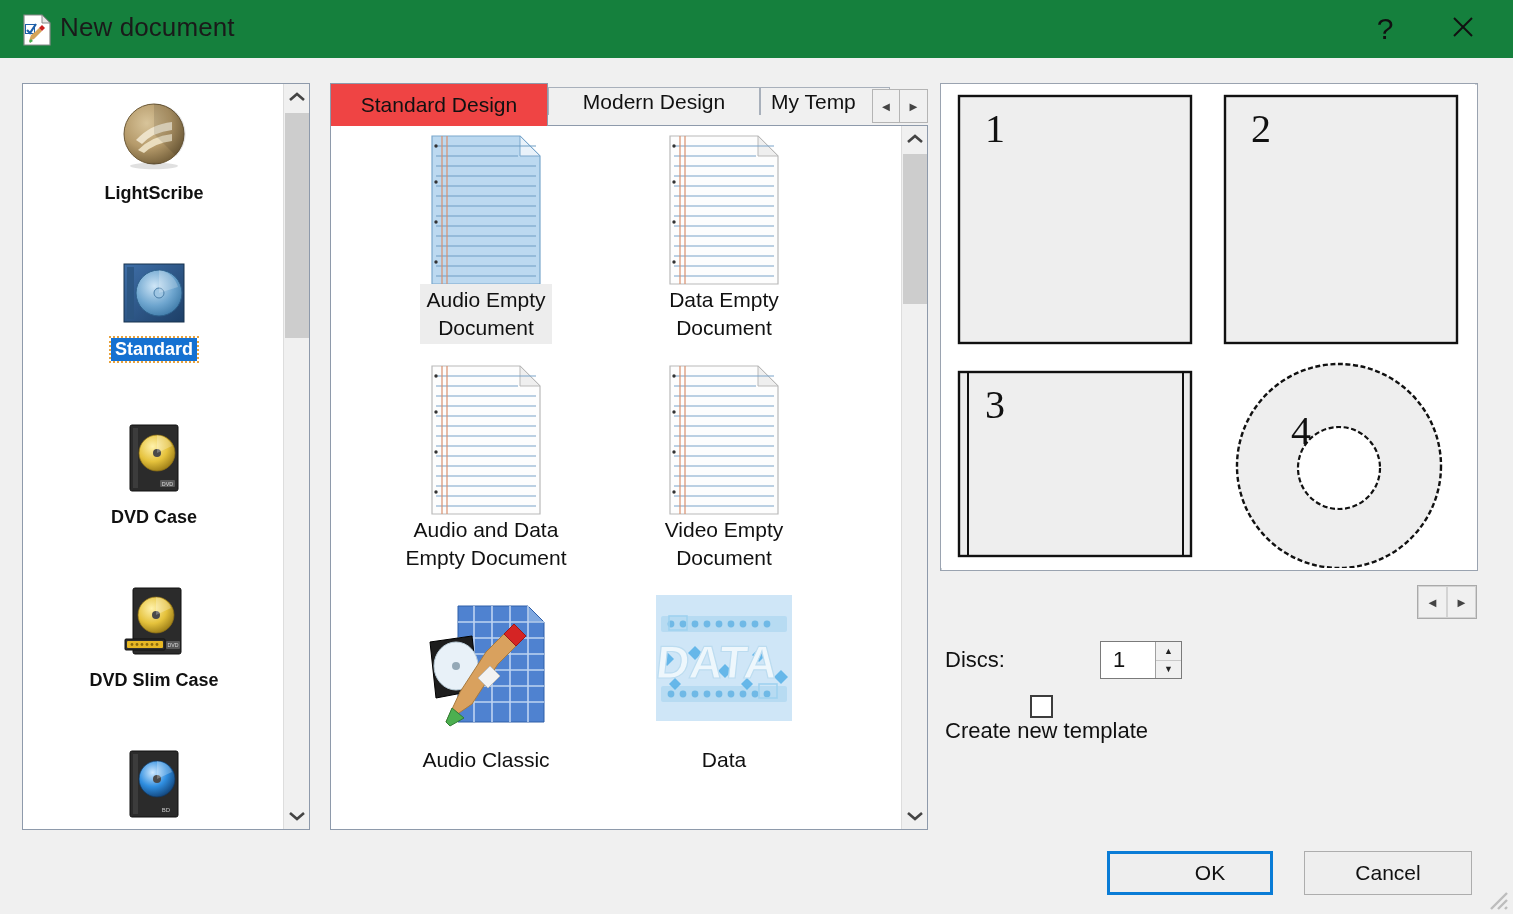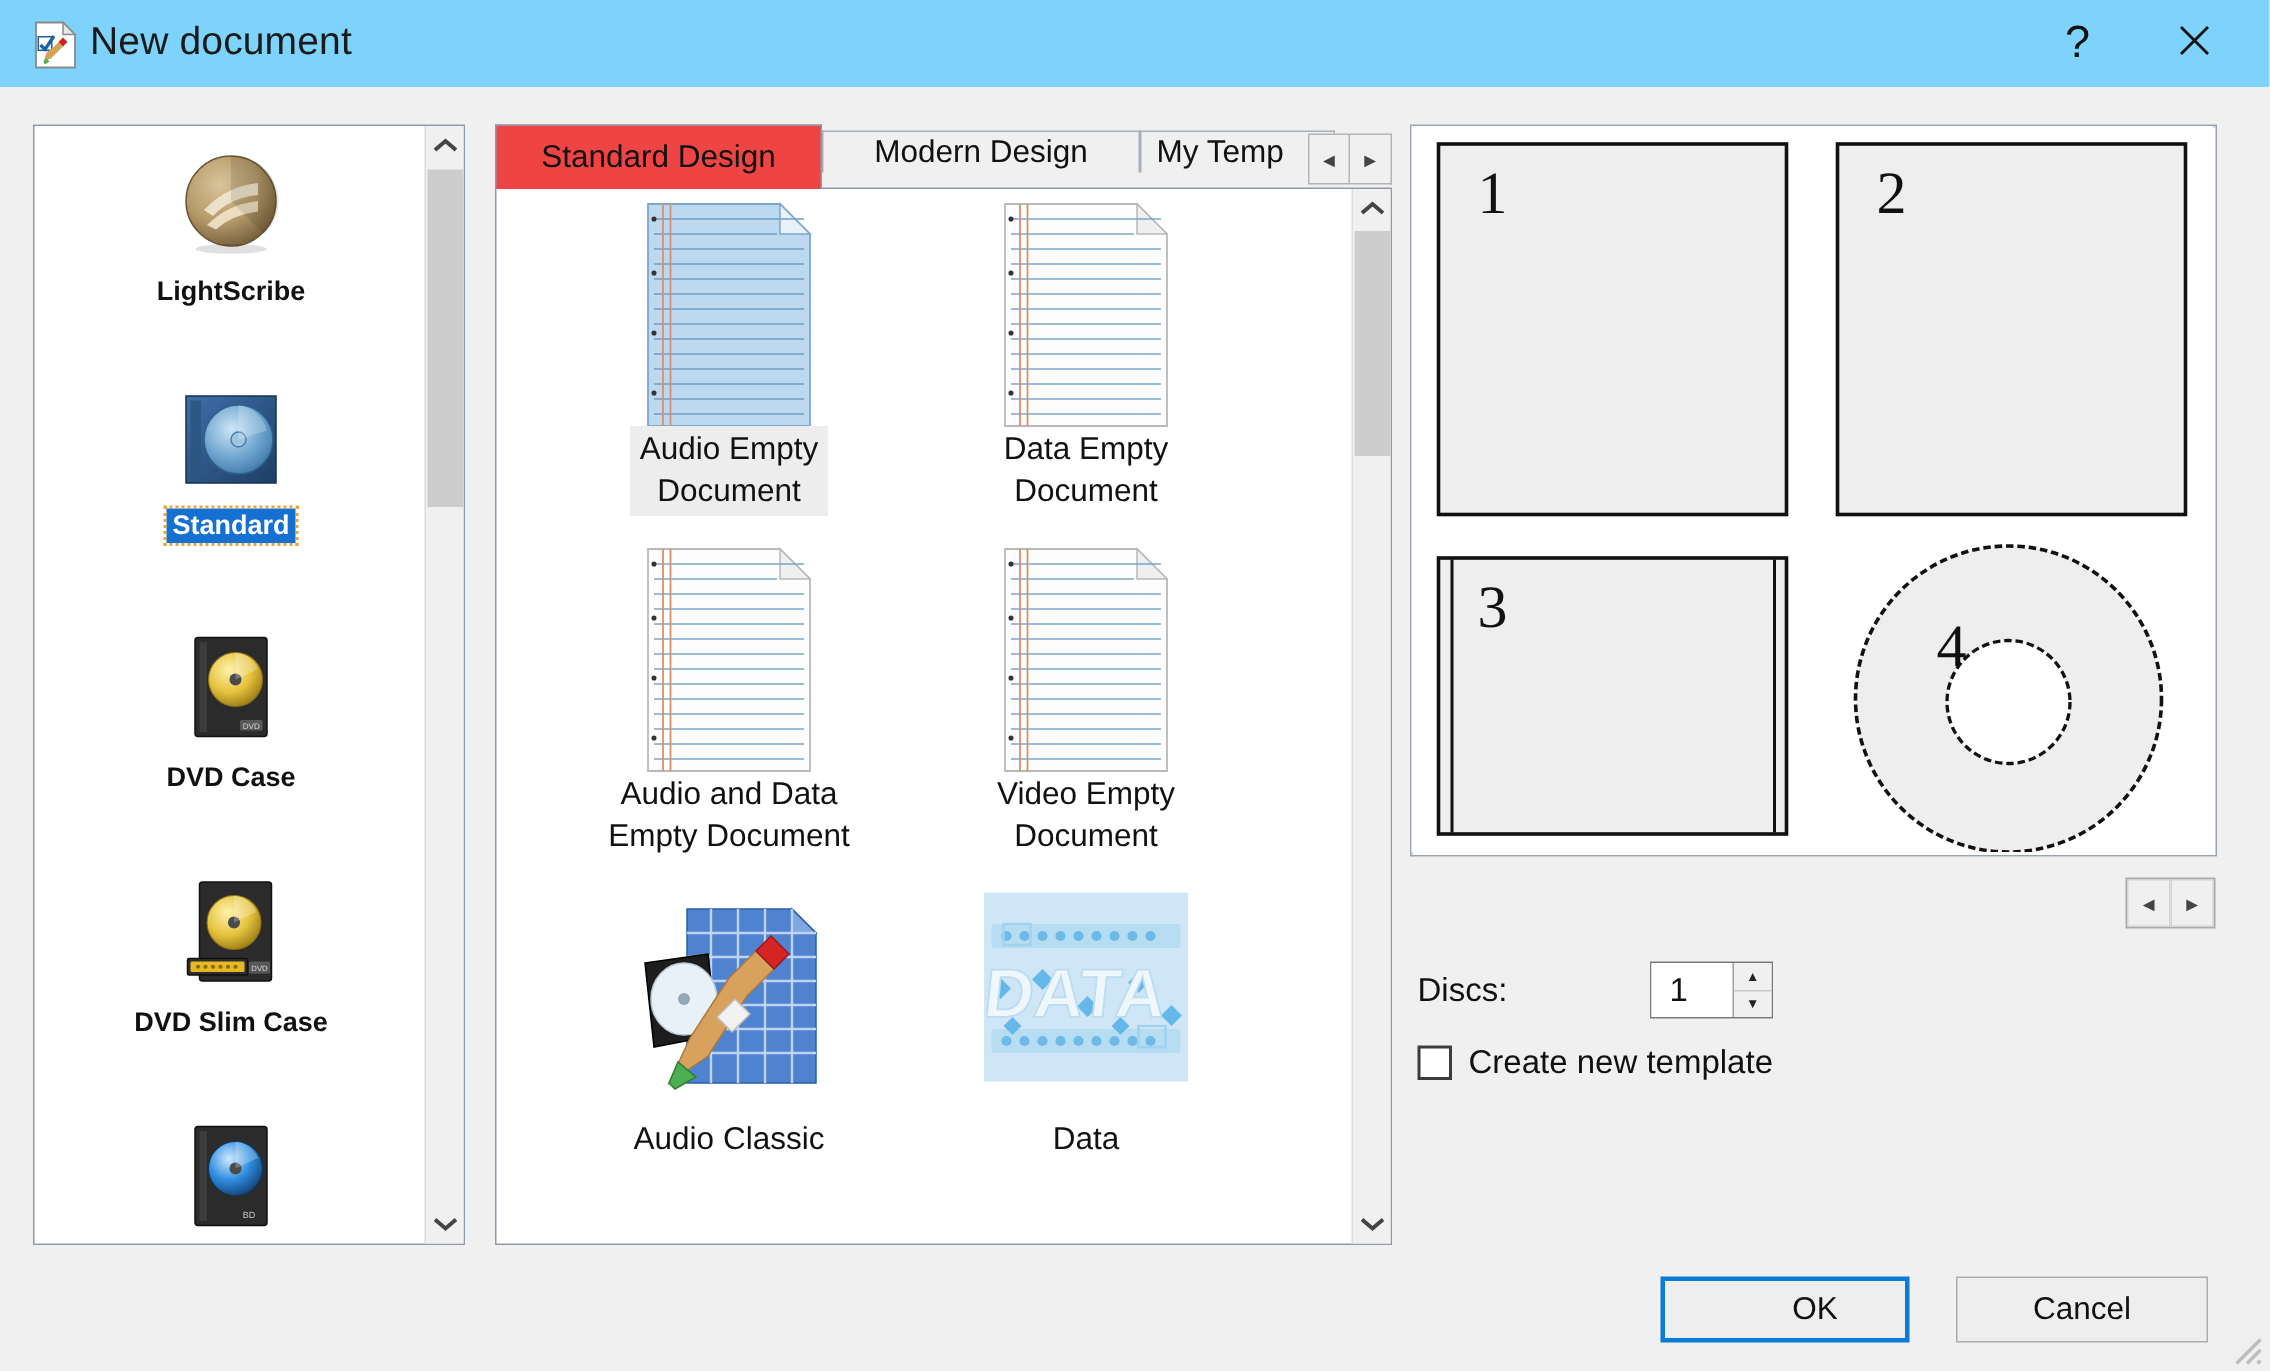--- a/index.html
+++ b/index.html
@@ -12,21 +12,21 @@
   body {
     background: #f0f0f0;
     color: #000;
     position: relative;
   }
 
   
   .titlebar {
     position: absolute; left: 0; top: 0;
     width: 1513px; height: 58px;
-    background: #7dd3fc;
+    background: #15803d;
     display: flex; align-items: center;
   }
   .title-icon {
     position: absolute; left: 22px; top: 14px;
     width: 30px; height: 32px;
   }
   .title-text {
     position: absolute; left: 60px; top: 12px;
     font-size: 26px; color: #1a1a1a;
     letter-spacing: 0.1px;
@@ -210,21 +210,21 @@
     border-left: 1px solid #a0a0a0;
   }
   .spin-btns div {
     flex: 1; display: flex; align-items: center; justify-content: center;
     background: #f0f0f0; font-size: 9px; color: #222;
   }
   .spin-btns div + div { border-top: 1px solid #c8c8c8; }
 
   .chk-row {
     position: absolute; left: 5px; top: 612px;
-    display: flex; align-items: center;
+    display: flex; align-items: center; flex-direction: column;
   }
   .chkbox {
     width: 23px; height: 23px;
     border: 2px solid #3c3c3c;
     background: #fff;
     margin-right: 11px;
   }
   .chk-label { font-size: 22px; color: #111; }
 
   

